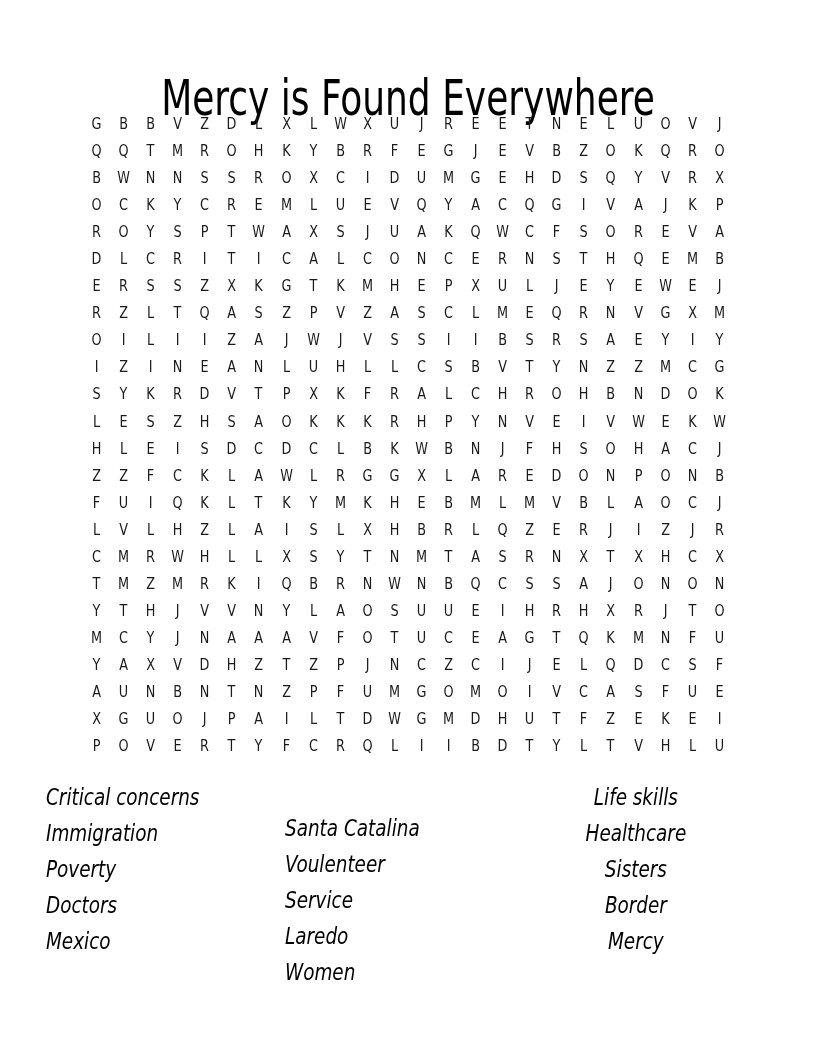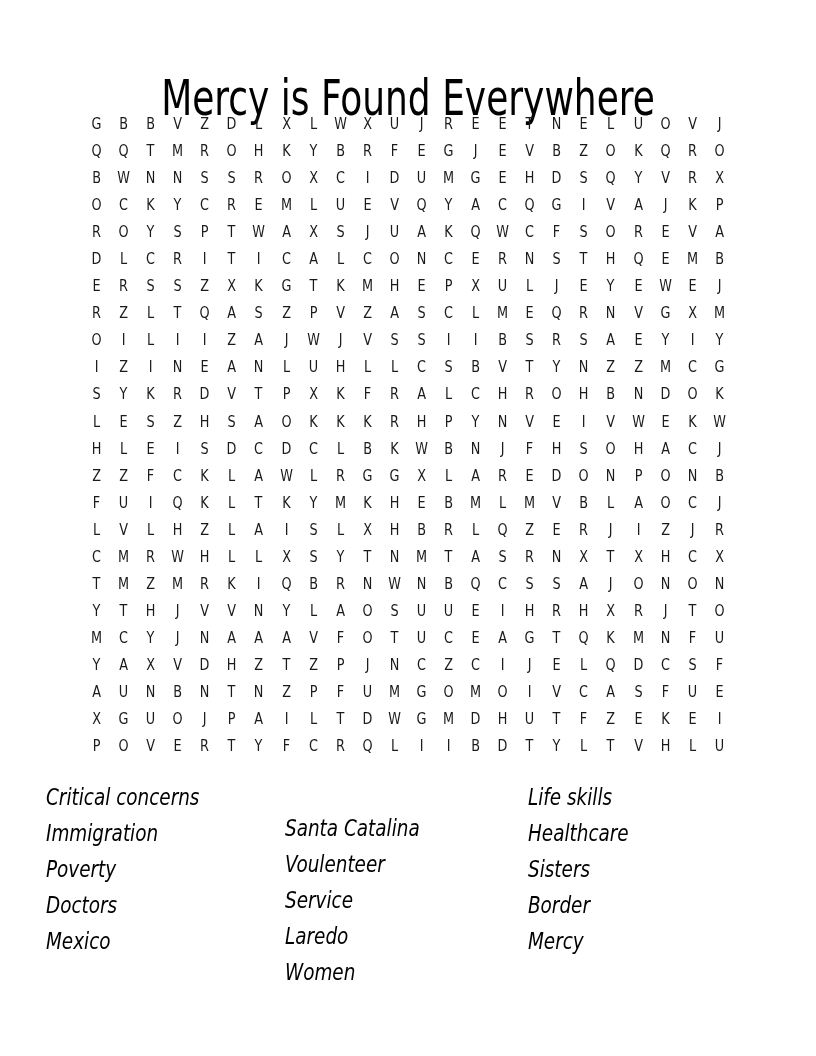--- a/index.html
+++ b/index.html
@@ -72,21 +72,21 @@
     display: flex;
     flex-direction: row;
     font-style: italic;
   }
   .word-column {
     display: flex;
     flex-direction: column;
   }
   .word-column.col-1 { width: 239px; }
   .word-column.col-2 { width: 243px; margin-top: 31px; }
-  .word-column.col-3 { width: 248px; }
+  .word-column.col-3 { width: 248px; text-align: center; }
   .word-item {
     font-family: "DejaVu Sans Condensed", "Liberation Sans Narrow", "Liberation Sans", sans-serif;
     font-size: 23.5px;
     line-height: 36px;
     font-weight: 400;
     color: #000000;
     white-space: nowrap;
     transform: scaleX(0.87);
     transform-origin: 0% 50%;
   }

